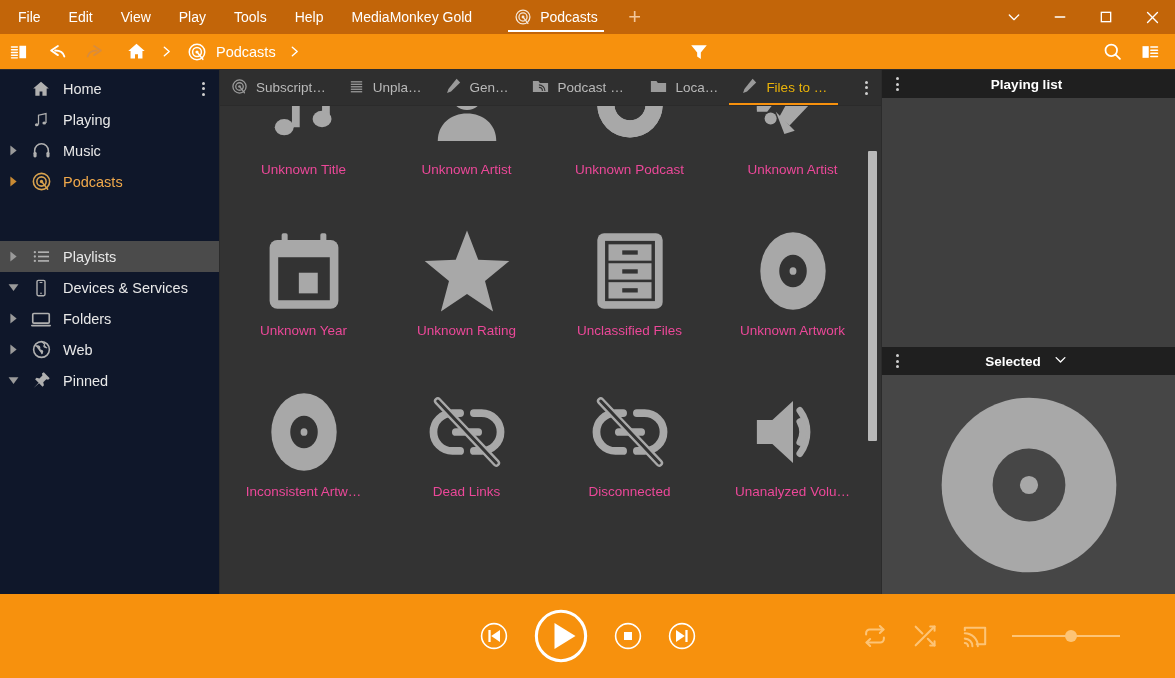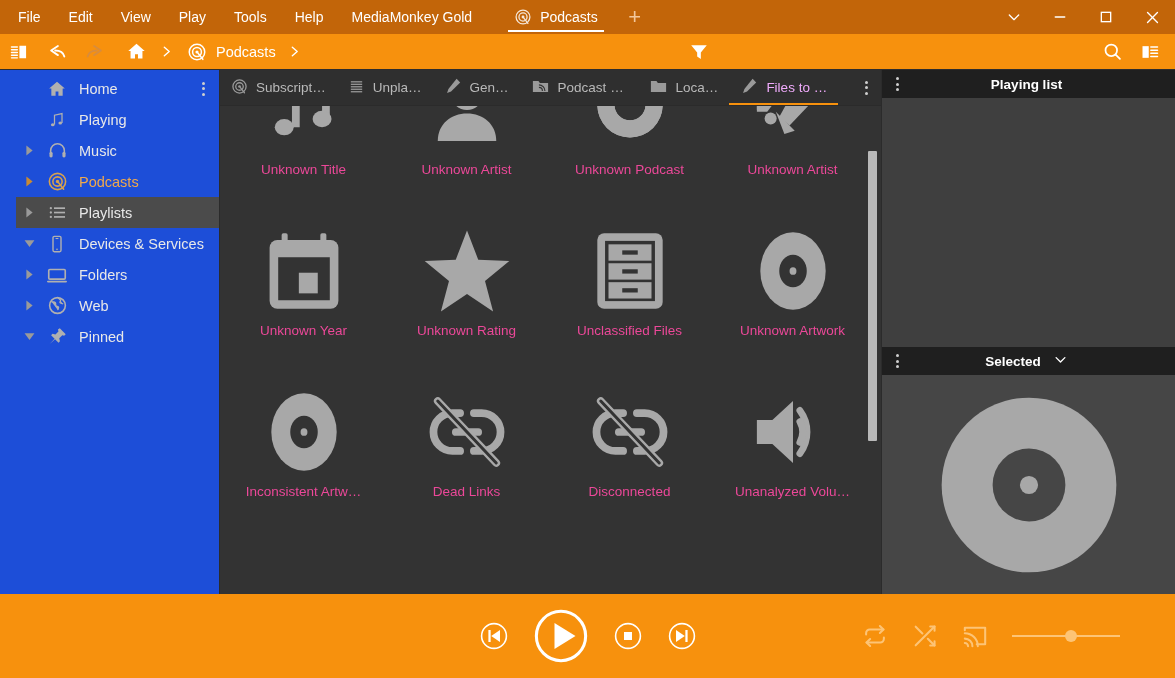--- a/index.html
+++ b/index.html
@@ -65,32 +65,31 @@
   }
   .tb-right { margin-left: auto; display: flex; align-items: center; padding-right: 6px; }
   .tb-filter { margin-left: auto; }
 
   
   .body { flex: 1 1 auto; display: flex; min-height: 0; background: #333333; }
 
   
   .sidebar {
     width: 220px; flex: 0 0 220px;
-    background: #1d4ed8;
+    background: #0f172a;
     border-right: 1px solid #2b2b2b;
     padding-top: 3px; position: relative;
     overflow: hidden;
-    padding-left: 16px;
   }
   .nav-row {
     position: relative; height: 31px;
     display: flex; align-items: center;
     color: #e8e8e8; font-size: 14.5px; white-space: nowrap;
   }
-  .nav-row.selected { background: #4b4b4b; }
+  .nav-row.selected { background: #4b4b4b; margin-top: 44px; }
   .nav-arrow {
     width: 26px; flex: 0 0 26px;
     display: flex; align-items: center; justify-content: center;
   }
   .nav-ico {
     width: 30px; flex: 0 0 30px;
     display: flex; align-items: center; justify-content: center;
   }
   .nav-label { padding-left: 7px; }
   .nav-row.accent .nav-label { color: #f1a94b; }
@@ -115,21 +114,21 @@
     overflow: hidden;
   }
   .ctab {
     position: relative;
     display: flex; align-items: center; gap: 8px;
     padding: 0 11px;
     font-size: 13.5px; color: #b9b9b9; white-space: nowrap;
     max-width: 118px;
   }
   .ctab .lbl { overflow: hidden; text-overflow: ellipsis; }
-  .ctab.active { color: #f0abfc; }
+  .ctab.active { color: #eab308; }
   .ctab.active::after {
     content: ""; position: absolute; left: 0; right: 0; bottom: 0;
     height: 2px; background: #f7910d;
   }
   .ctab-kebab {
     margin-left: auto; width: 30px;
     display: flex; align-items: center; justify-content: center;
     flex: 0 0 30px;
   }
 

